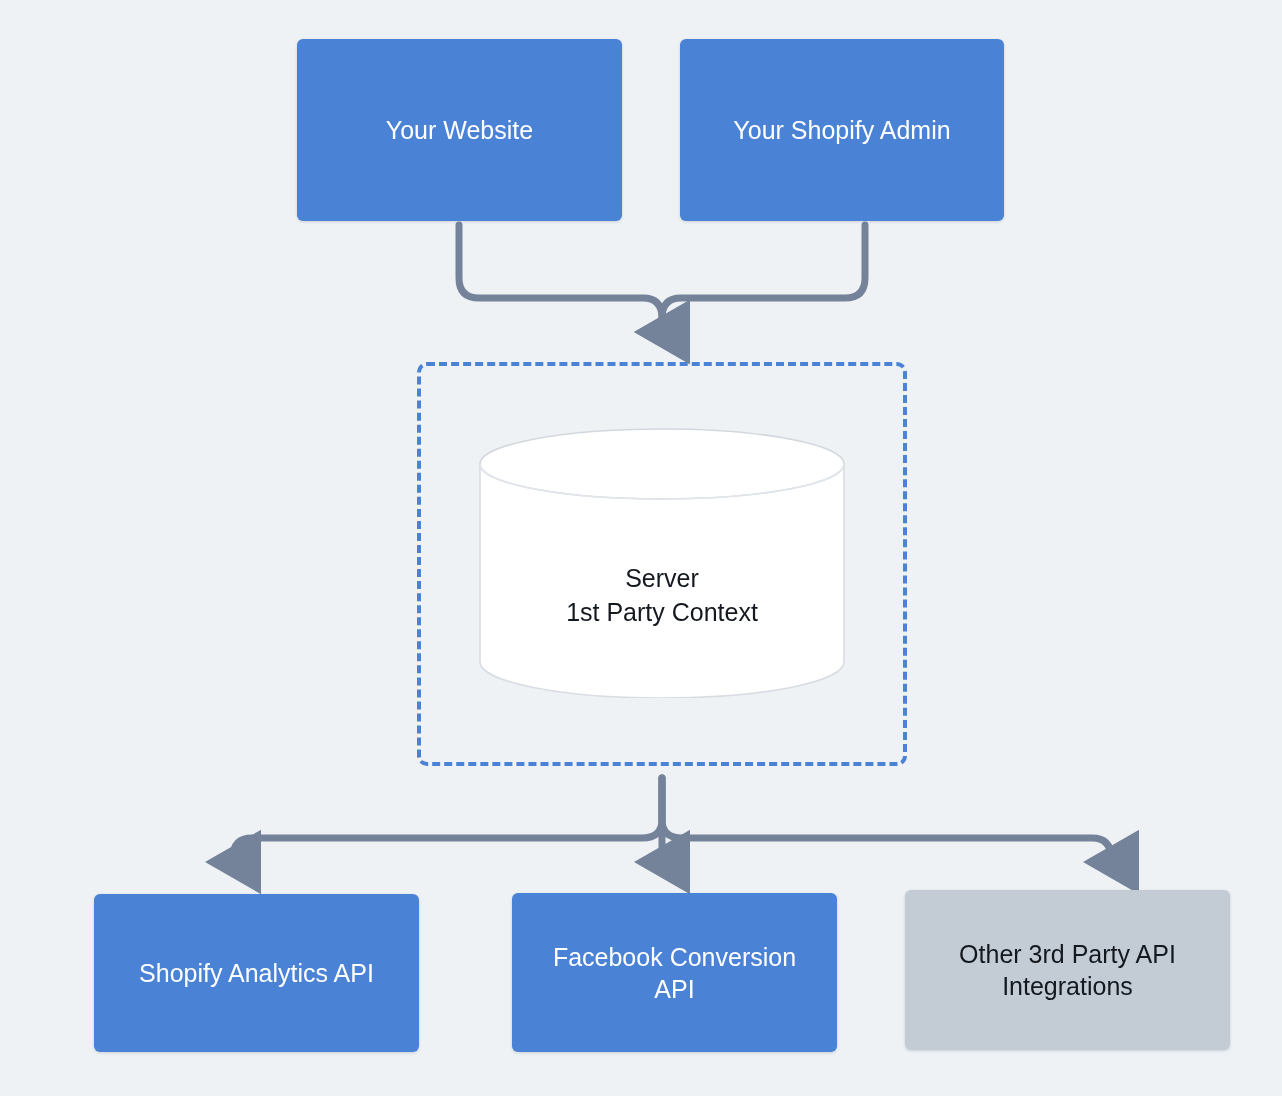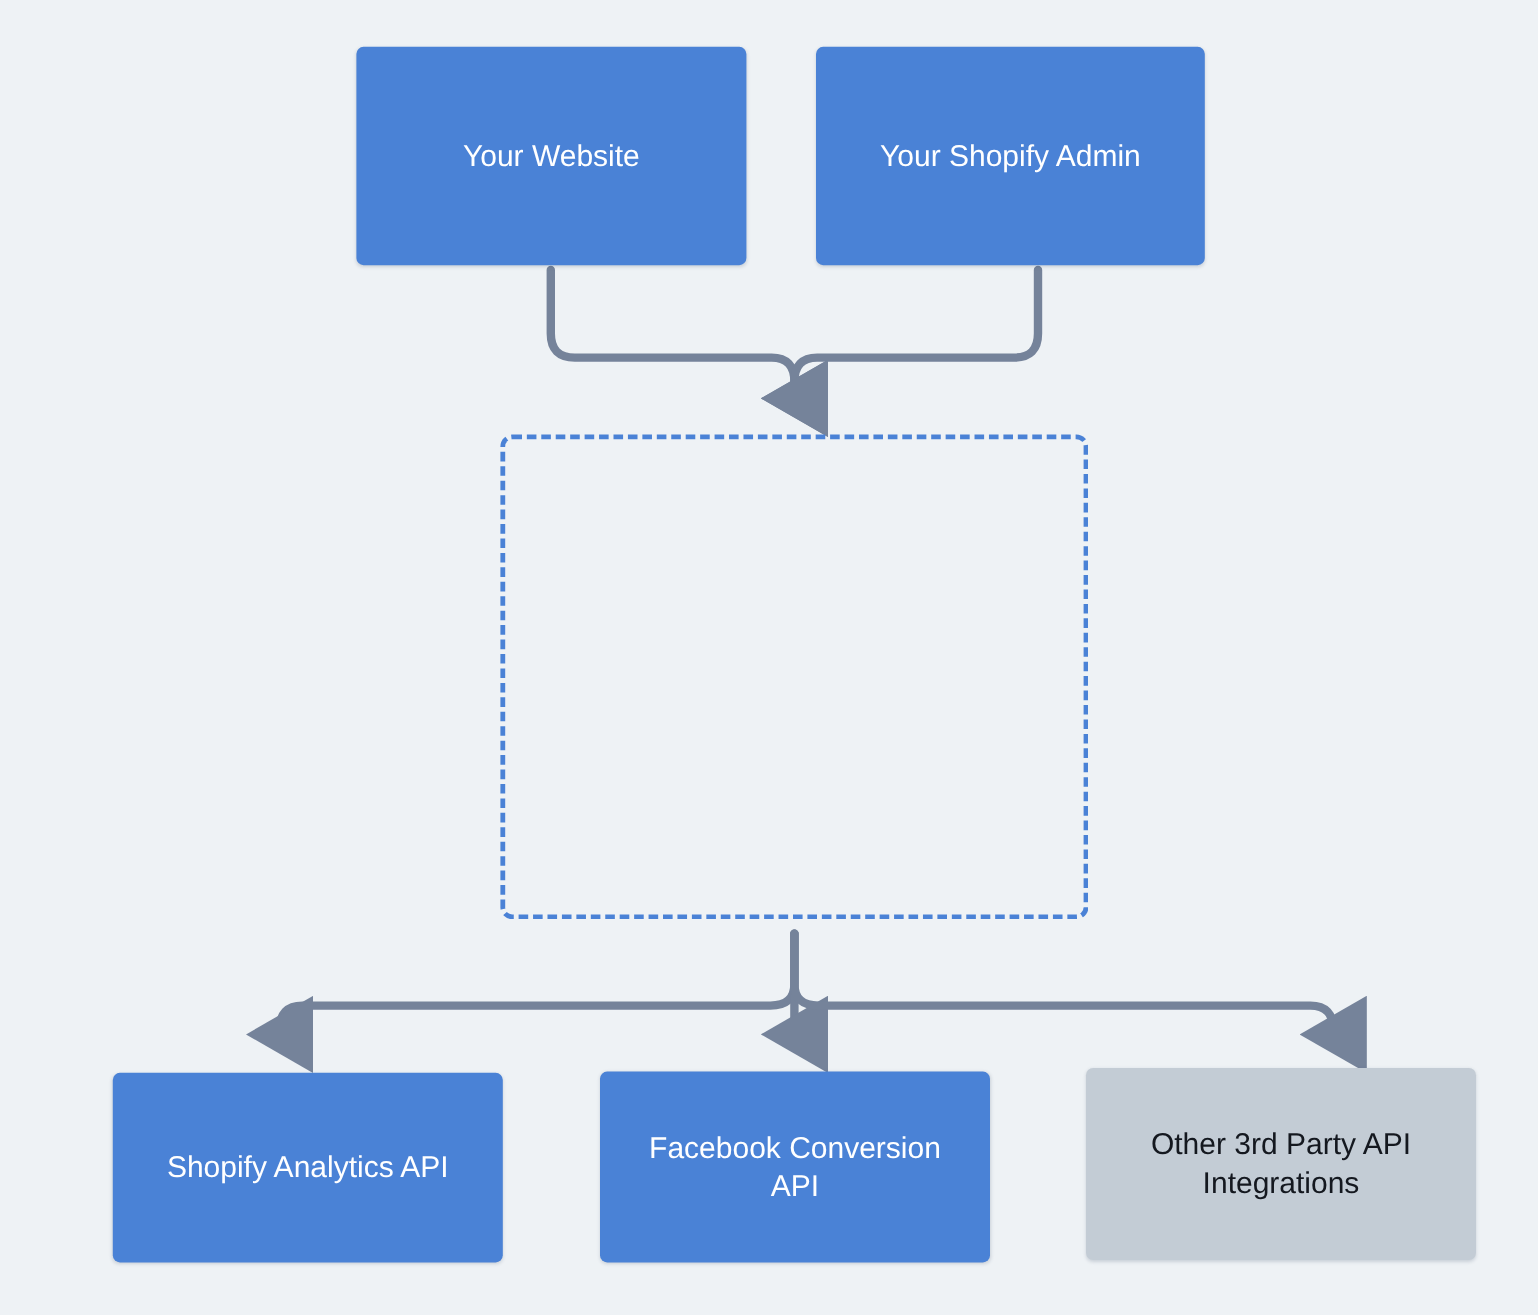--- a/index.html
+++ b/index.html
@@ -111,26 +111,38 @@
   <div class="node node-blue" id="node-your-website" style="left:297px; top:39px; width:325px; height:182px;">
     <span class="node-label">Your Website</span>
   </div>
 
   <div class="node node-blue" id="node-your-shopify-admin" style="left:680px; top:39px; width:324px; height:182px;">
     <span class="node-label">Your Shopify Admin</span>
   </div>
 
   <div id="server-boundary" style="left:417px; top:362px; width:490px; height:404px;"></div>
 
+  <div id="server-cylinder" style="left:478px; top:428px; width:368px; height:270px;">
+    <svg class="cyl-svg" width="368" height="270" viewBox="0 0 368 270">
+
+      <path d="M2,36 L2,234 a182,36 0 0 0 364,0 L366,36 Z" fill="#ffffff" stroke="#d9dde3" stroke-width="1.6"></path>
+
+      <ellipse cx="184" cy="36" rx="182" ry="35" fill="#ffffff" stroke="#d3d8df" stroke-width="1.6"></ellipse>
+
+      <path d="M2,36 a182,35 0 0 0 364,0" fill="none" stroke="#e2e6eb" stroke-width="1.4"></path>
+    </svg>
+    <div class="cyl-text" style="top:134px;">Server
+1st Party Context</div>
+  </div>
 
   <div class="node node-blue" id="node-google-analytics-api" style="left:94px; top:894px; width:325px; height:158px;">
     <span class="node-label">Shopify Analytics API</span>
   </div>
 
-  <div class="node node-blue" id="node-facebook-conversion-api" style="left:500px; top:893px; width:325px; height:159px;justify-content:flex-end;">
+  <div class="node node-blue" id="node-facebook-conversion-api" style="left:512px; top:893px; width:325px; height:159px;justify-content:flex-end;">
     <span class="node-label">Facebook Conversion
 API</span>
   </div>
 
   <div class="node node-gray" id="node-other-3rd-party-api-integrations" style="left:905px; top:890px; width:325px; height:160px;">
     <span class="node-label">Other 3rd Party API
 Integrations</span>
   </div>
 
 </div>

